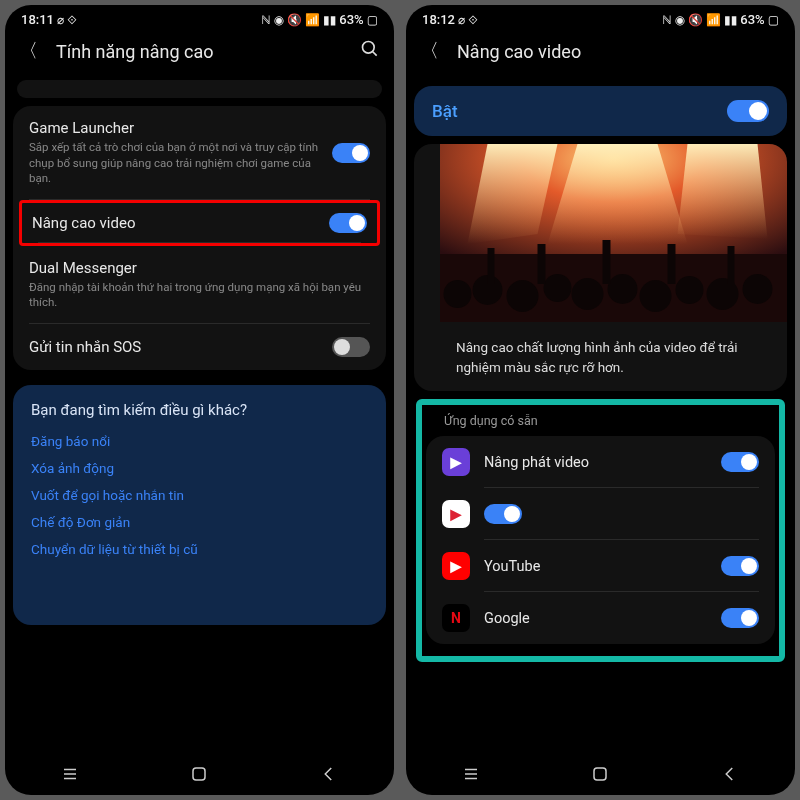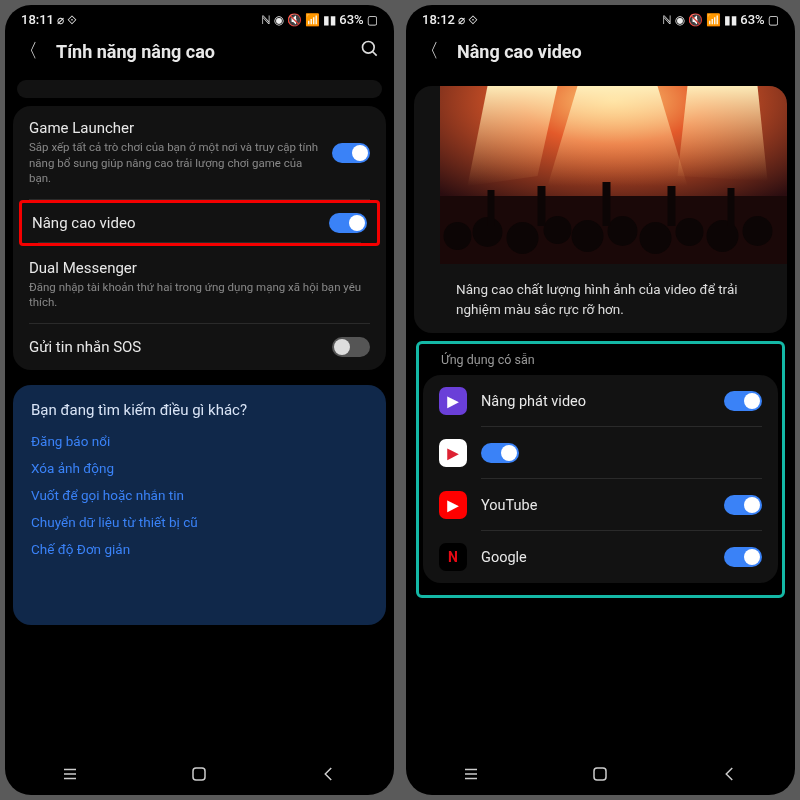--- a/index.html
+++ b/index.html
@@ -41,21 +41,21 @@
     padding: 8px 14px 14px;
     gap: 18px;
   }
   .back-arrow {
     font-size: 19px;
     color: #ddd;
     cursor: pointer;
   }
   .app-title {
     font-size: 18px;
-    font-weight: 700;
+    font-weight: 400;
     color: #e8e8e8;
     flex: 1;
   }
   .search-icon { font-size: 18px; color: #ddd; }
   .content { flex: 1; overflow-y: hidden; padding: 0 8px; }
   .faded-row {
     height: 18px;
     margin: 2px 4px 8px;
     border-radius: 14px;
     background: #121212;
@@ -140,21 +140,21 @@
     content:""; position:absolute; left:58px; right:16px; bottom:0;
     height:1px; background:#2a2a2a;
   }
   .app-row:last-child::after{ display:none; }
   .app-icon {
     width:28px; height:28px; border-radius:7px;
     display:flex; align-items:center; justify-content:center;
     font-size:14px; font-weight:bold; flex-shrink:0;
   }
   .app-name { flex:1; font-size:14.5px; color:#e8e8e8; }
-  .red-box-wrap { border:3px solid #14b8a6; border-radius:6px; padding:4px 4px; margin: 0 2px; }
+  .red-box-wrap { border:6px solid #14b8a6; border-radius:6px; padding:4px 4px; margin: 0 2px; }
 </style>
 </head>
 <body>
 
 <div class="phone">
   <div class="status-bar">
     <div class="status-left">
       <span>18:11</span>
       <span class="status-icon">⌀</span>
       <span class="status-icon">⟐</span>
@@ -182,21 +182,21 @@
   </div>
 
   <div class="content">
     <div class="faded-row"></div>
 
 
     <div class="card">
       <div class="row with-divider">
         <div class="row-text">
           <div class="row-title">Game Launcher</div>
-          <div class="row-desc">Sắp xếp tất cả trò chơi của bạn ở một nơi và truy cập tính năng bổ sung giúp nâng cao trải lượng chơi game của bạn.</div>
+          <div class="row-desc">Sắp xếp tất cả trò chơi của bạn ở một nơi và truy cập tính chụp bổ sung giúp nâng cao trải nghiệm chơi game của bạn.</div>
         </div>
         <div class="toggle">
             <div class="knob"></div>
           </div>
       </div>
       <div class="row with-divider highlight-red inset-row">
         <div class="row-text">
             <div class="row-title">Nâng cao video</div>
           </div>
         <div class="toggle">
@@ -217,22 +217,22 @@
             <div class="knob"></div>
           </div>
       </div>
     </div>
 
     <div class="search-card">
       <div class="search-heading">Bạn đang tìm kiếm điều gì khác?</div>
       <div class="search-link">Đăng báo nổi</div>
       <div class="search-link">Xóa ảnh động</div>
       <div class="search-link">Vuốt để gọi hoặc nhắn tin</div>
+      <div class="search-link">Chế độ Đơn giản</div>
       <div class="search-link">Chuyển dữ liệu từ thiết bị cũ</div>
-      <div class="search-link">Chế độ Đơn giản</div>
     </div>
   </div>
 
   <div class="nav-bar">
     <span>
       <svg class="nav-shape" viewBox="0 0 24 24" stroke="#ccc" stroke-width="2" fill="none">
           <line x1="4" y1="6" x2="20" y2="6"></line>
           <line x1="4" y1="12" x2="20" y2="12"></line>
           <line x1="4" y1="18" x2="20" y2="18"></line>
         </svg>
@@ -267,20 +267,26 @@
       <span class="status-icon">▢</span>
     </div>
   </div>
 
   <div class="app-bar">
     <span class="back-arrow">〈</span>
     <span class="app-title">Nâng cao video</span>
   </div>
 
   <div class="content">
+    <div class="on-card">
+      <span class="on-label">Bật</span>
+      <div class="on-toggle">
+          <div class="knob"></div>
+        </div>
+    </div>
 
     <div class="hero-card">
       <svg class="hero-img" viewBox="0 0 372 178" preserveAspectRatio="xMidYMid slice">
         <defs>
           <radialGradient id="spot" cx="50%" cy="8%" r="70%">
             <stop offset="0%" stop-color="#ffd27a"></stop>
             <stop offset="35%" stop-color="#e35a2a"></stop>
             <stop offset="100%" stop-color="#2a0d10"></stop>
           </radialGradient>
           <linearGradient id="beam" x1="0" y1="0" x2="0" y2="1">

